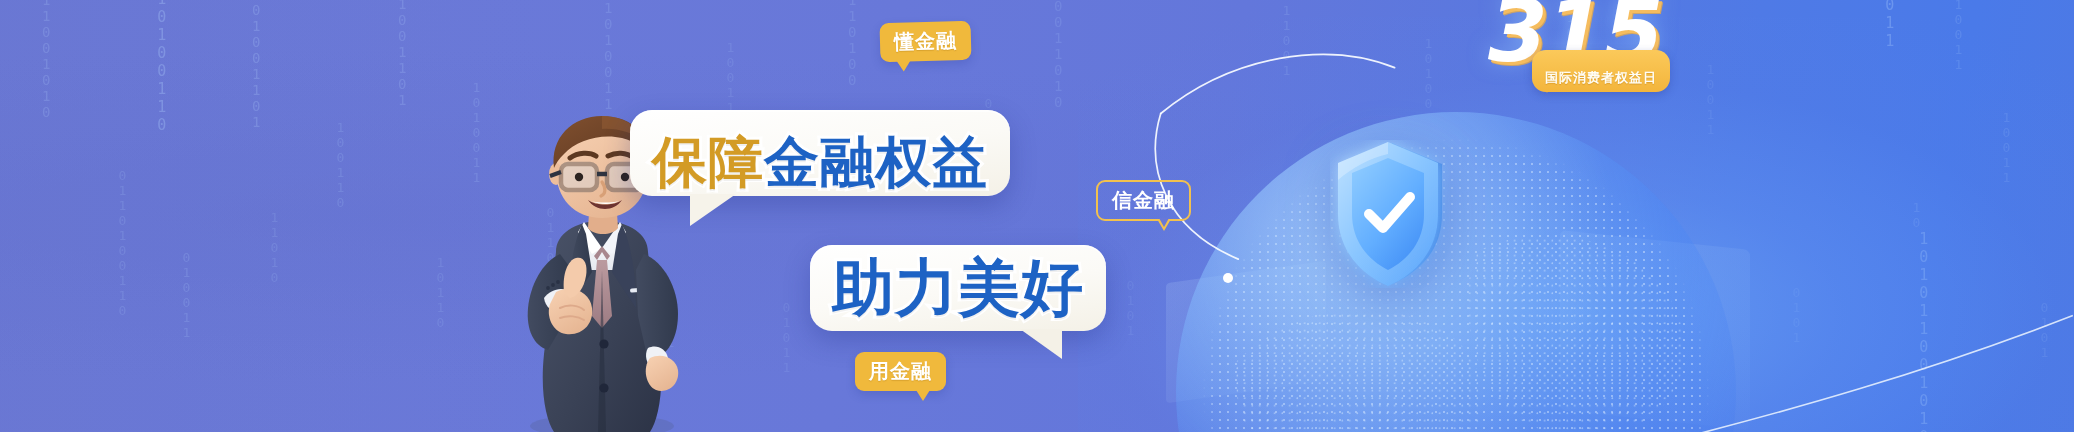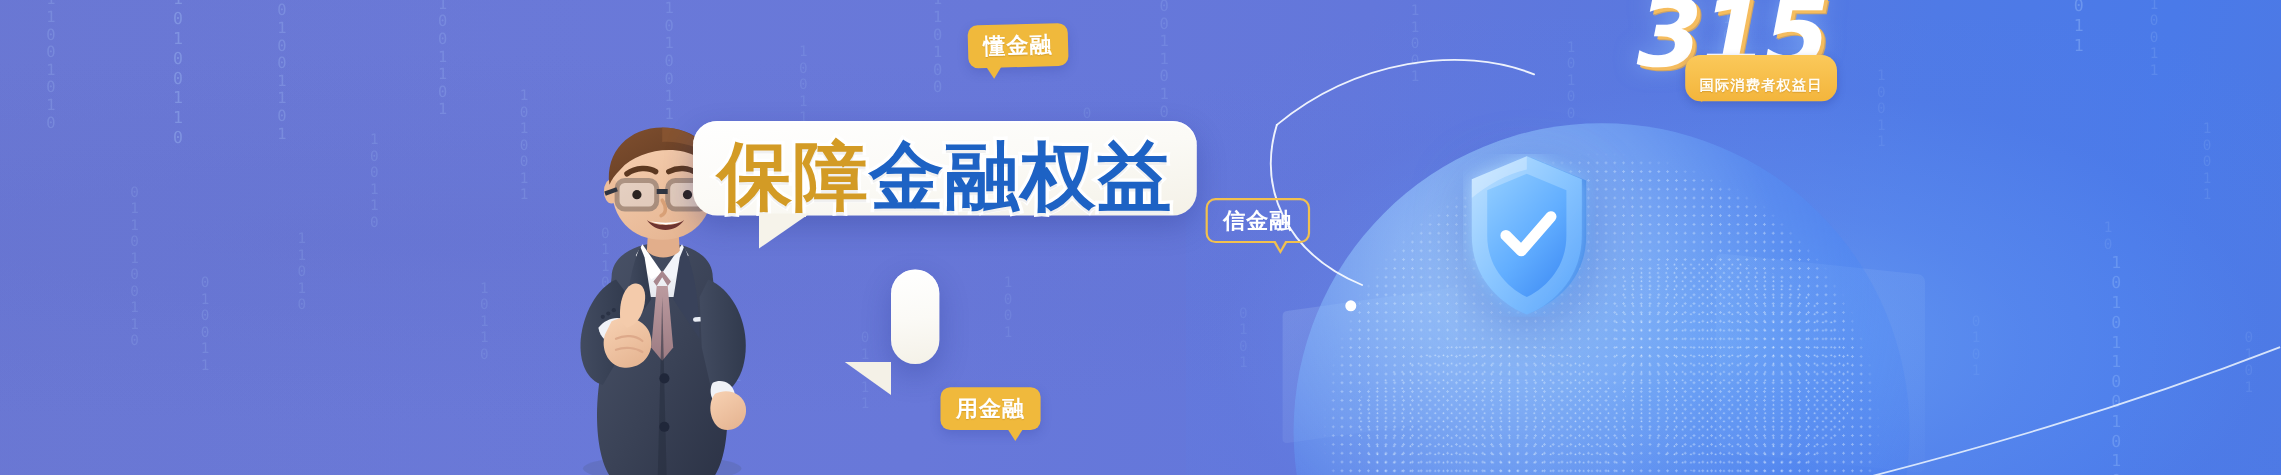--- a/index.html
+++ b/index.html
@@ -211,21 +211,21 @@
     text-shadow:0 2px 0 rgba(0,0,0,.06);
   }
   .hl-blue {
     color:#1d62c4;
     -webkit-text-stroke:6px #ffffff;
     paint-order:stroke fill;
     text-shadow:0 2px 0 rgba(0,0,0,.06);
   }
 
   #hl1 { left:630px; top:110px; height:86px; }
-  #hl1 .hl-text { font-size:68px;margin-top:18px; }
+  #hl1 .hl-text { font-size:55px;margin-top:18px; }
   #hl1 .tail {
     left:60px; bottom:-30px;
     border-left:0 solid transparent;
     border-right:46px solid transparent;
     border-top:32px solid #f6f3ea;
   }
 
   #hl2 { left:810px; top:245px; height:86px; }
   #hl2 .hl-text { font-size:62px; }
   #hl2 .tail {
@@ -566,20 +566,21 @@
   </div>
 
   <div class="hl-bubble" id="hl1">
     <div class="tail"></div>
     <span class="hl-text hl-gold">保障</span>
     <span class="hl-text hl-blue">金融权益</span>
   </div>
 
   <div class="hl-bubble" id="hl2">
     <div class="tail"></div>
+    <span class="hl-text hl-blue">助力美好</span>
   </div>
 
   <div class="tag tag-solid" id="tag-dong">
     <span>懂金融</span>
     <div class="t-tail"></div>
   </div>
 
 
   <div class="tag tag-outline" id="tag-xin">
     <span>信金融</span>

